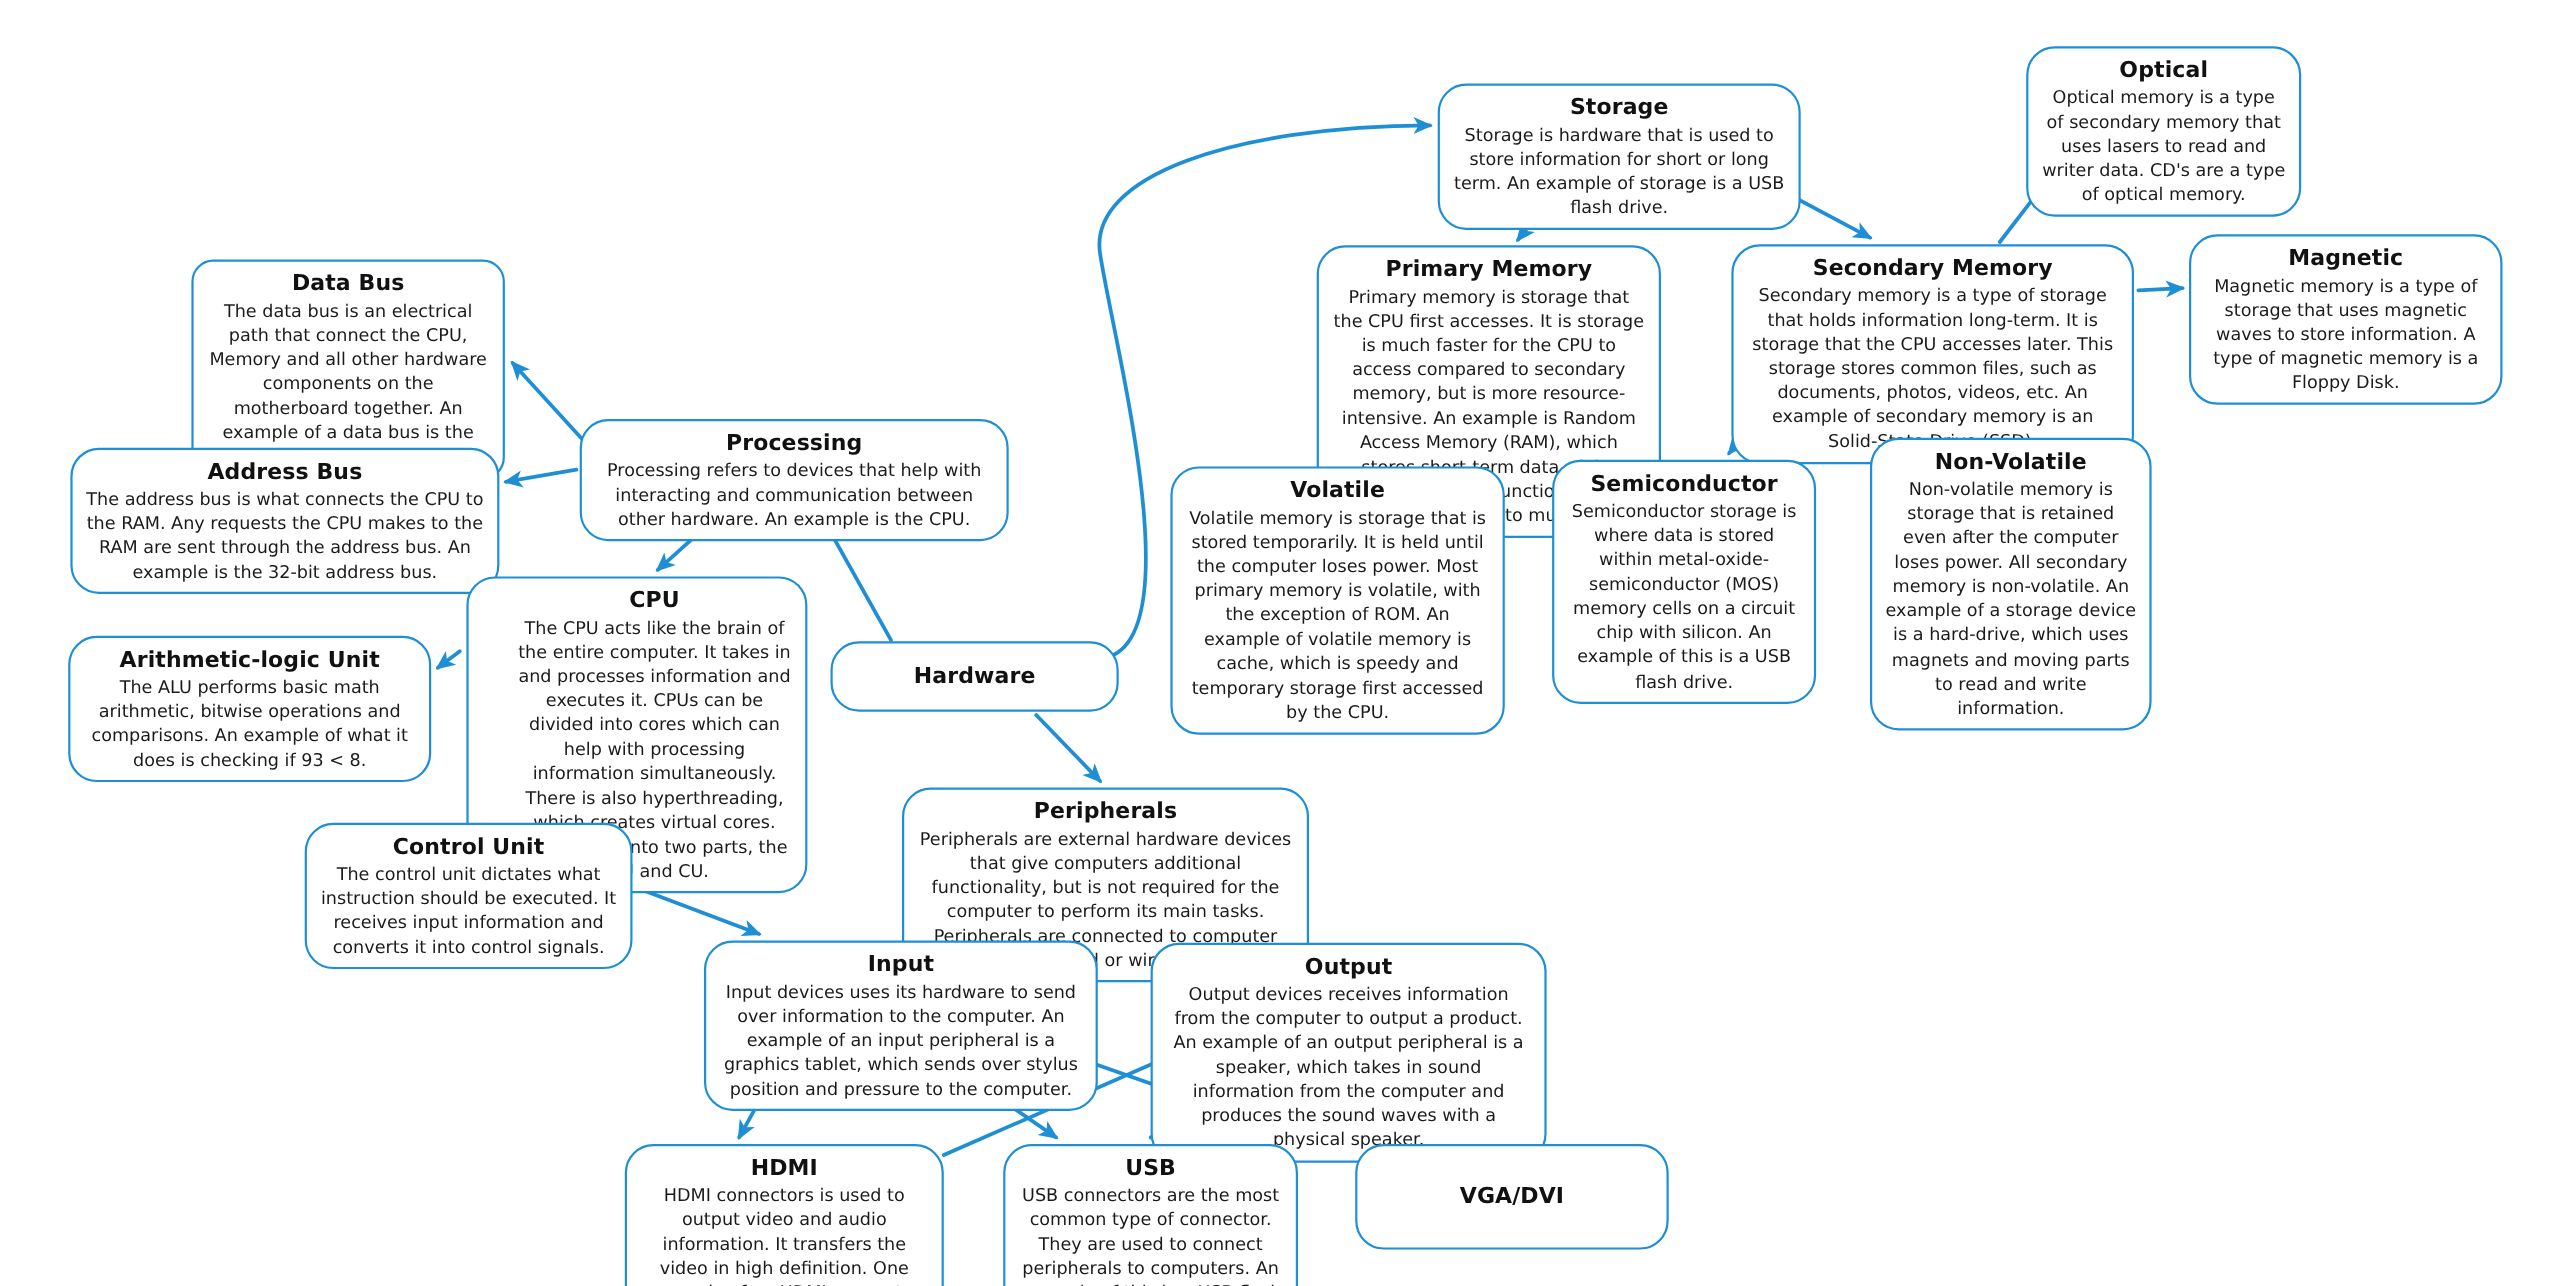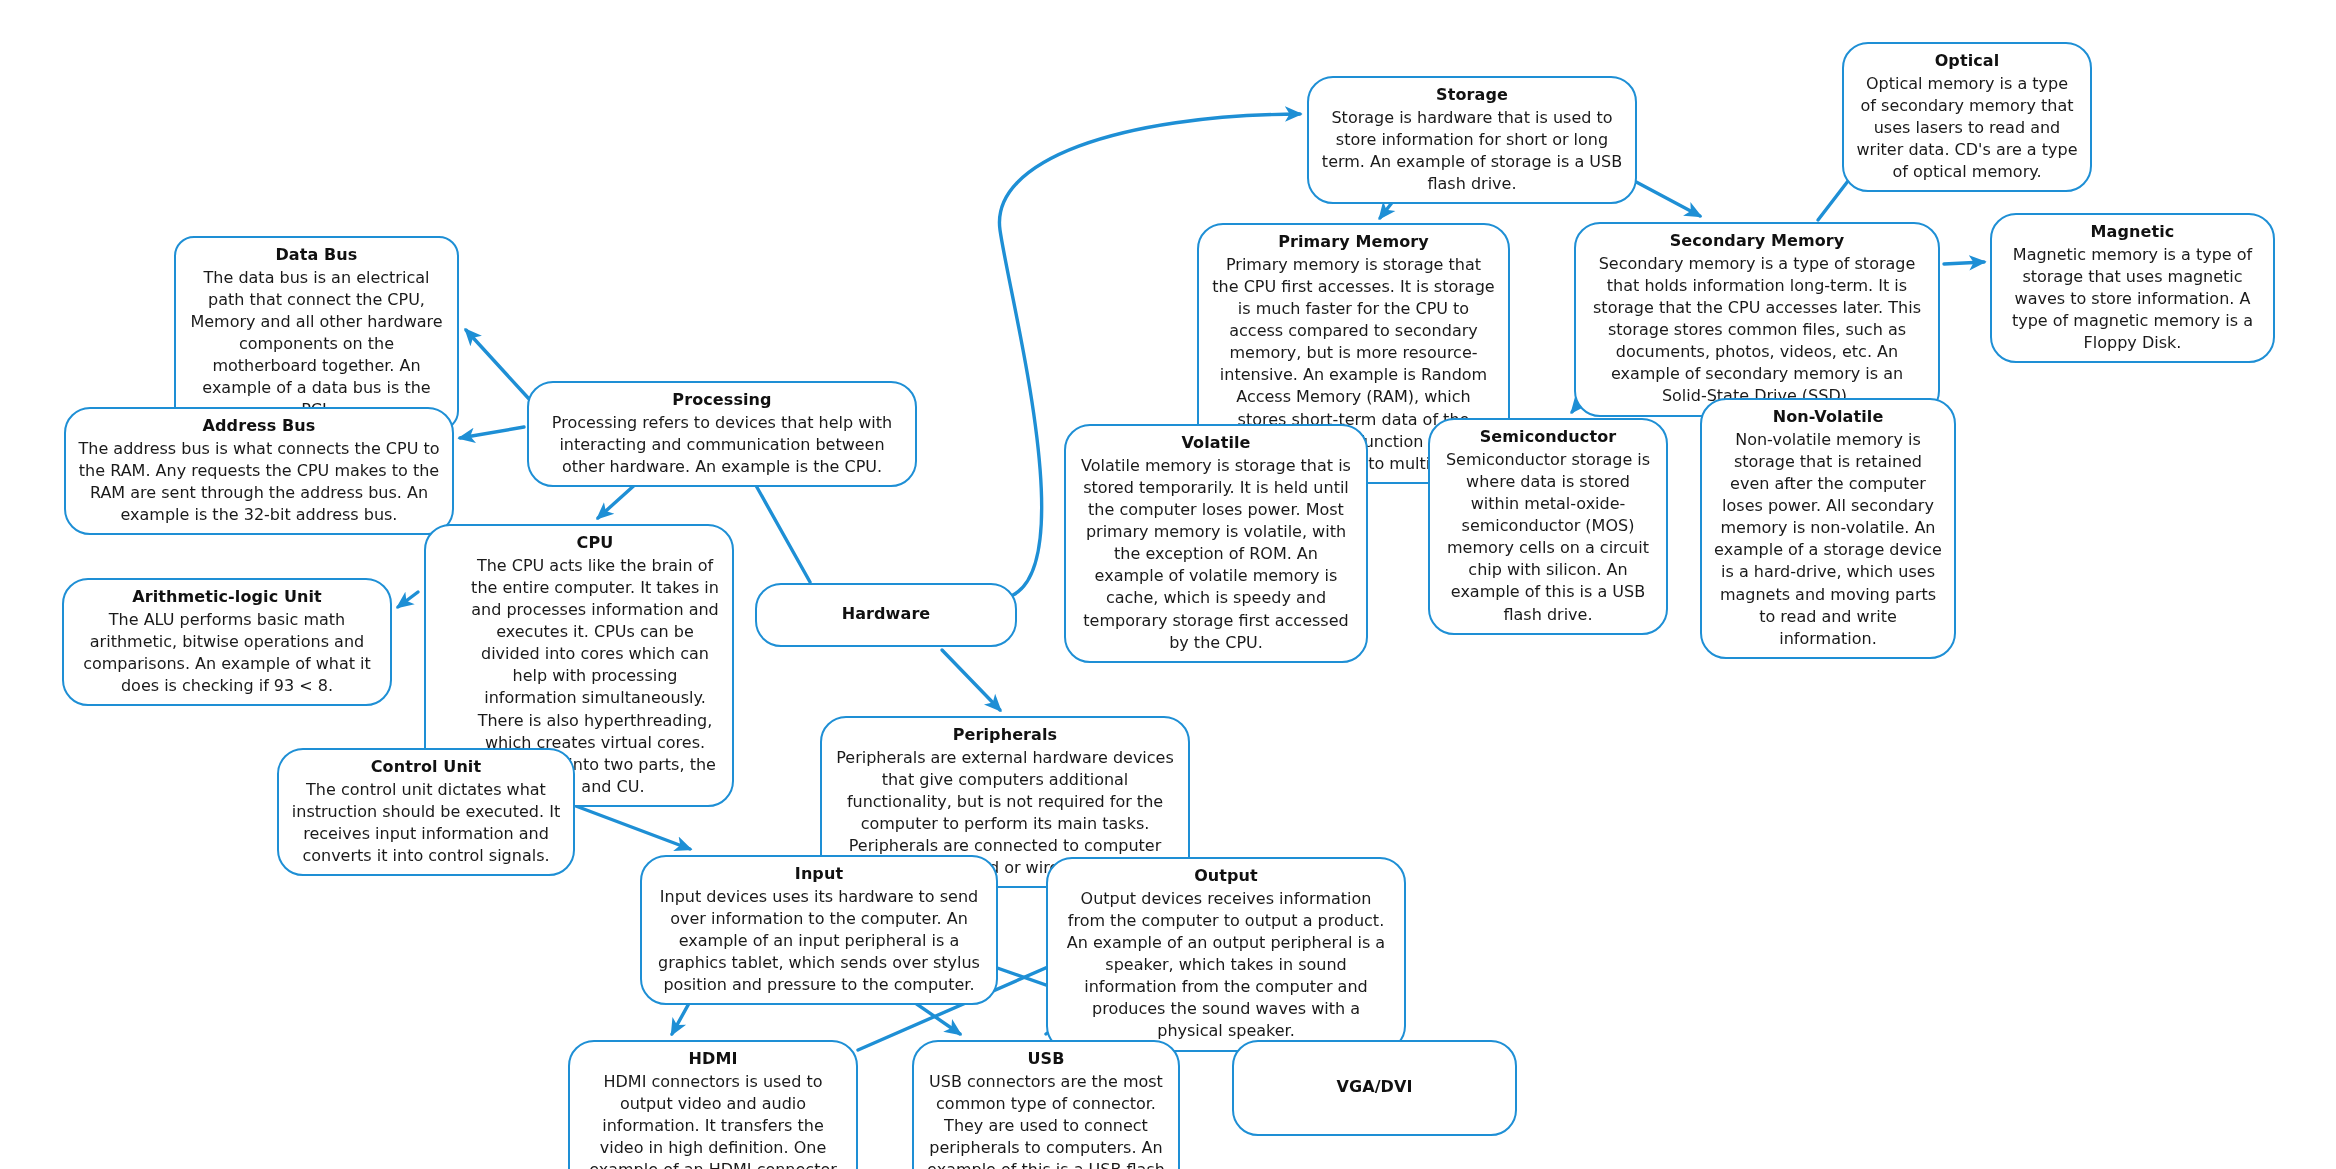--- a/index.html
+++ b/index.html
@@ -32,21 +32,21 @@
     display: flex;
     flex-direction: column;
     align-items: center;
     justify-content: center;
     text-align: center;
     padding: 7px 12px;
     color: #1a1a1a;
   }
   .node .title {
     font-weight: bold;
-    font-size: 16px;
+    font-size: 20px;
     line-height: 1.25;
     margin-bottom: 2px;
     color: #111111;
     letter-spacing: 0.1px;
   }
   .node .body {
     font-size: 16px;
     line-height: 1.38;
     color: #1a1a1a;
   }
@@ -137,21 +137,21 @@
         <div class="body">Secondary memory is a type of storage that holds information long-term. It is storage that the CPU accesses later. This storage stores common files, such as documents, photos, videos, etc. An example of secondary memory is an Solid-State Drive (SSD).</div>
       </div>
       <div class="node" style="left: 1990px; top: 213px; width: 285px; min-height: 78px; border-color: rgb(30, 143, 213); background: rgb(255, 255, 255);">
         <div class="title">Magnetic</div>
         <div class="body">Magnetic memory is a type of storage that uses magnetic waves to store information. A type of magnetic memory is a Floppy Disk.</div>
       </div>
       <div class="node" style="left: 1064px; top: 424px; width: 304px; min-height: 124px; border-color: rgb(30, 143, 213); background: rgb(255, 255, 255);">
         <div class="title">Volatile</div>
         <div class="body">Volatile memory is storage that is stored temporarily. It is held until the computer loses power. Most primary memory is volatile, with the exception of ROM. An example of volatile memory is cache, which is speedy and temporary storage first accessed  by the CPU.</div>
       </div>
-      <div class="node" style="left: 1411px; top: 418px; width: 240px; min-height: 127px; border-color: rgb(30, 143, 213); background: rgb(255, 255, 255); margin-left: 17px;">
+      <div class="node" style="left: 1411px; top: 418px; width: 240px; min-height: 127px; border-color: rgb(30, 143, 213); background: rgb(255, 255, 255);">
         <div class="title">Semiconductor</div>
         <div class="body">Semiconductor storage is where data is stored within metal-oxide-semiconductor (MOS) memory cells on a circuit chip with silicon. An example of this is a USB flash drive.</div>
       </div>
       <div class="node" style="left: 1700px; top: 398px; width: 256px; min-height: 101px; border-color: rgb(30, 143, 213); background: rgb(255, 255, 255);">
         <div class="title">Non-Volatile</div>
         <div class="body">Non-volatile memory is storage that is retained even after the computer loses power. All secondary memory is non-volatile. An example of a storage device is a hard-drive, which uses magnets and moving parts to read and write information.</div>
       </div>
       <div class="node" style="left: 527px; top: 381px; width: 390px; min-height: 70px; border-color: rgb(30, 143, 213); background: rgb(255, 255, 255);">
         <div class="title">Processing</div>
         <div class="body">Processing refers to devices that help with interacting and communication between other hardware. An example is the CPU.</div>

